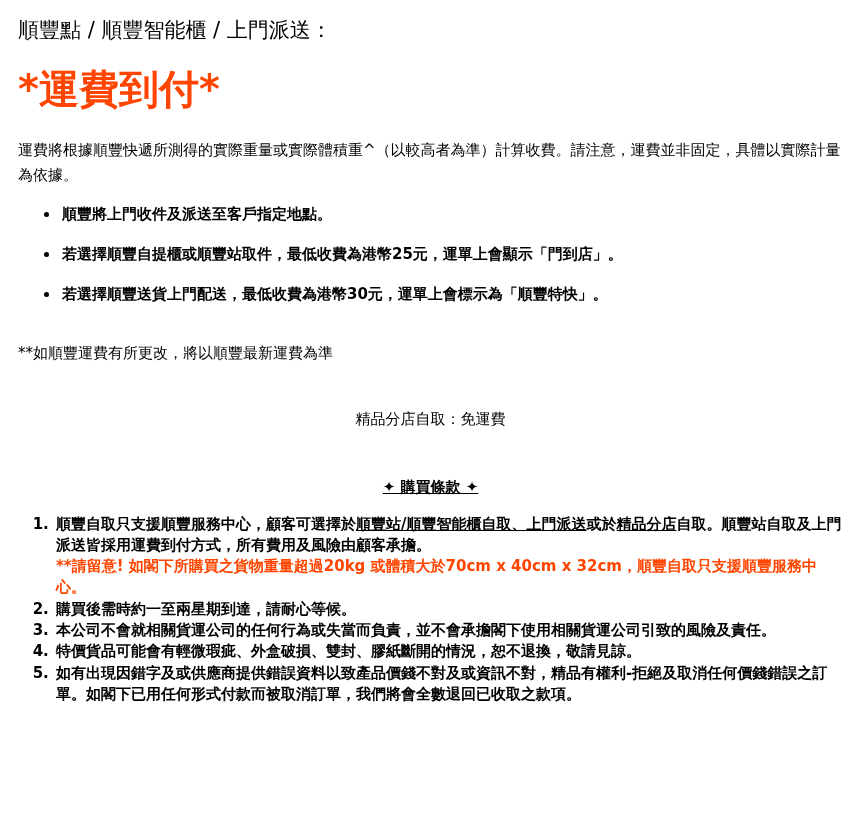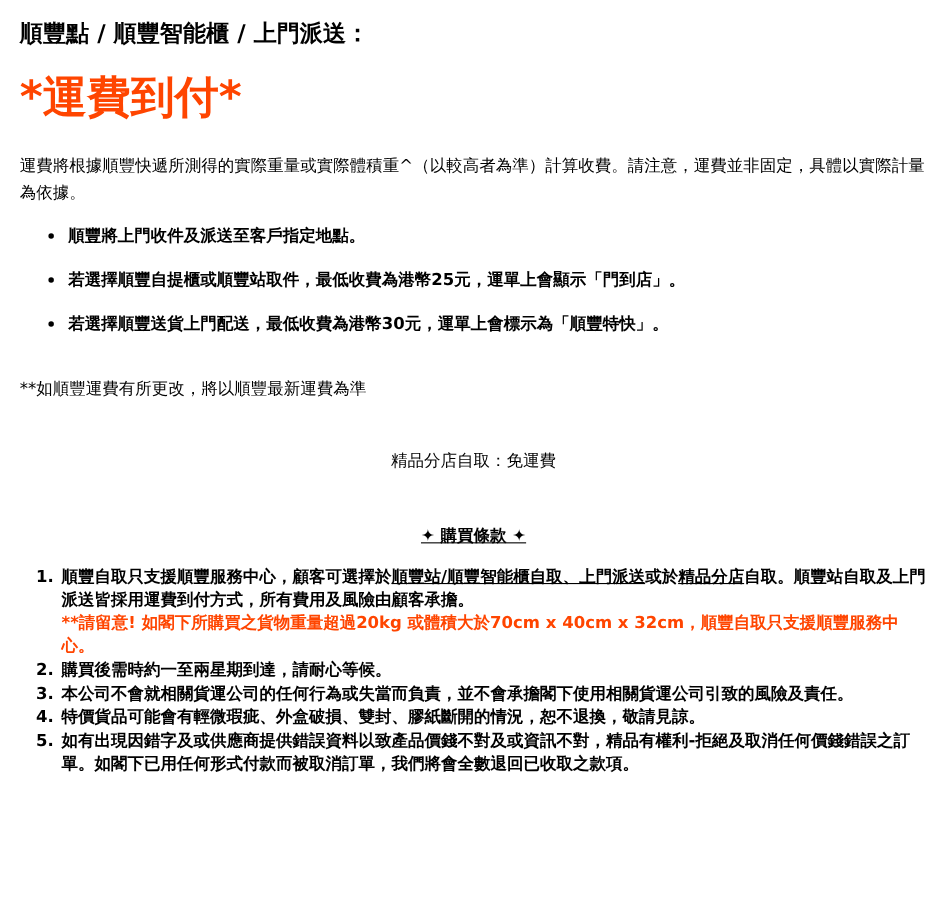--- a/index.html
+++ b/index.html
@@ -34,21 +34,21 @@
   .ship-heading{
     margin:46px 0 0 0;
     font-size:19px;
     font-weight:700;
     text-decoration:underline;
     line-height:1.2;
   }
   .ship-sub{
     margin:7px 0 0 0;
     font-size:21px;
-    font-weight:700;
+    font-weight:400;
     line-height:1.3;
   }
   
   .cod-banner{
     margin:22px 0 0 0;
     font-size:40px;
     font-weight:700;
     color:var(--accent);
     letter-spacing:0;
     line-height:1.15;

